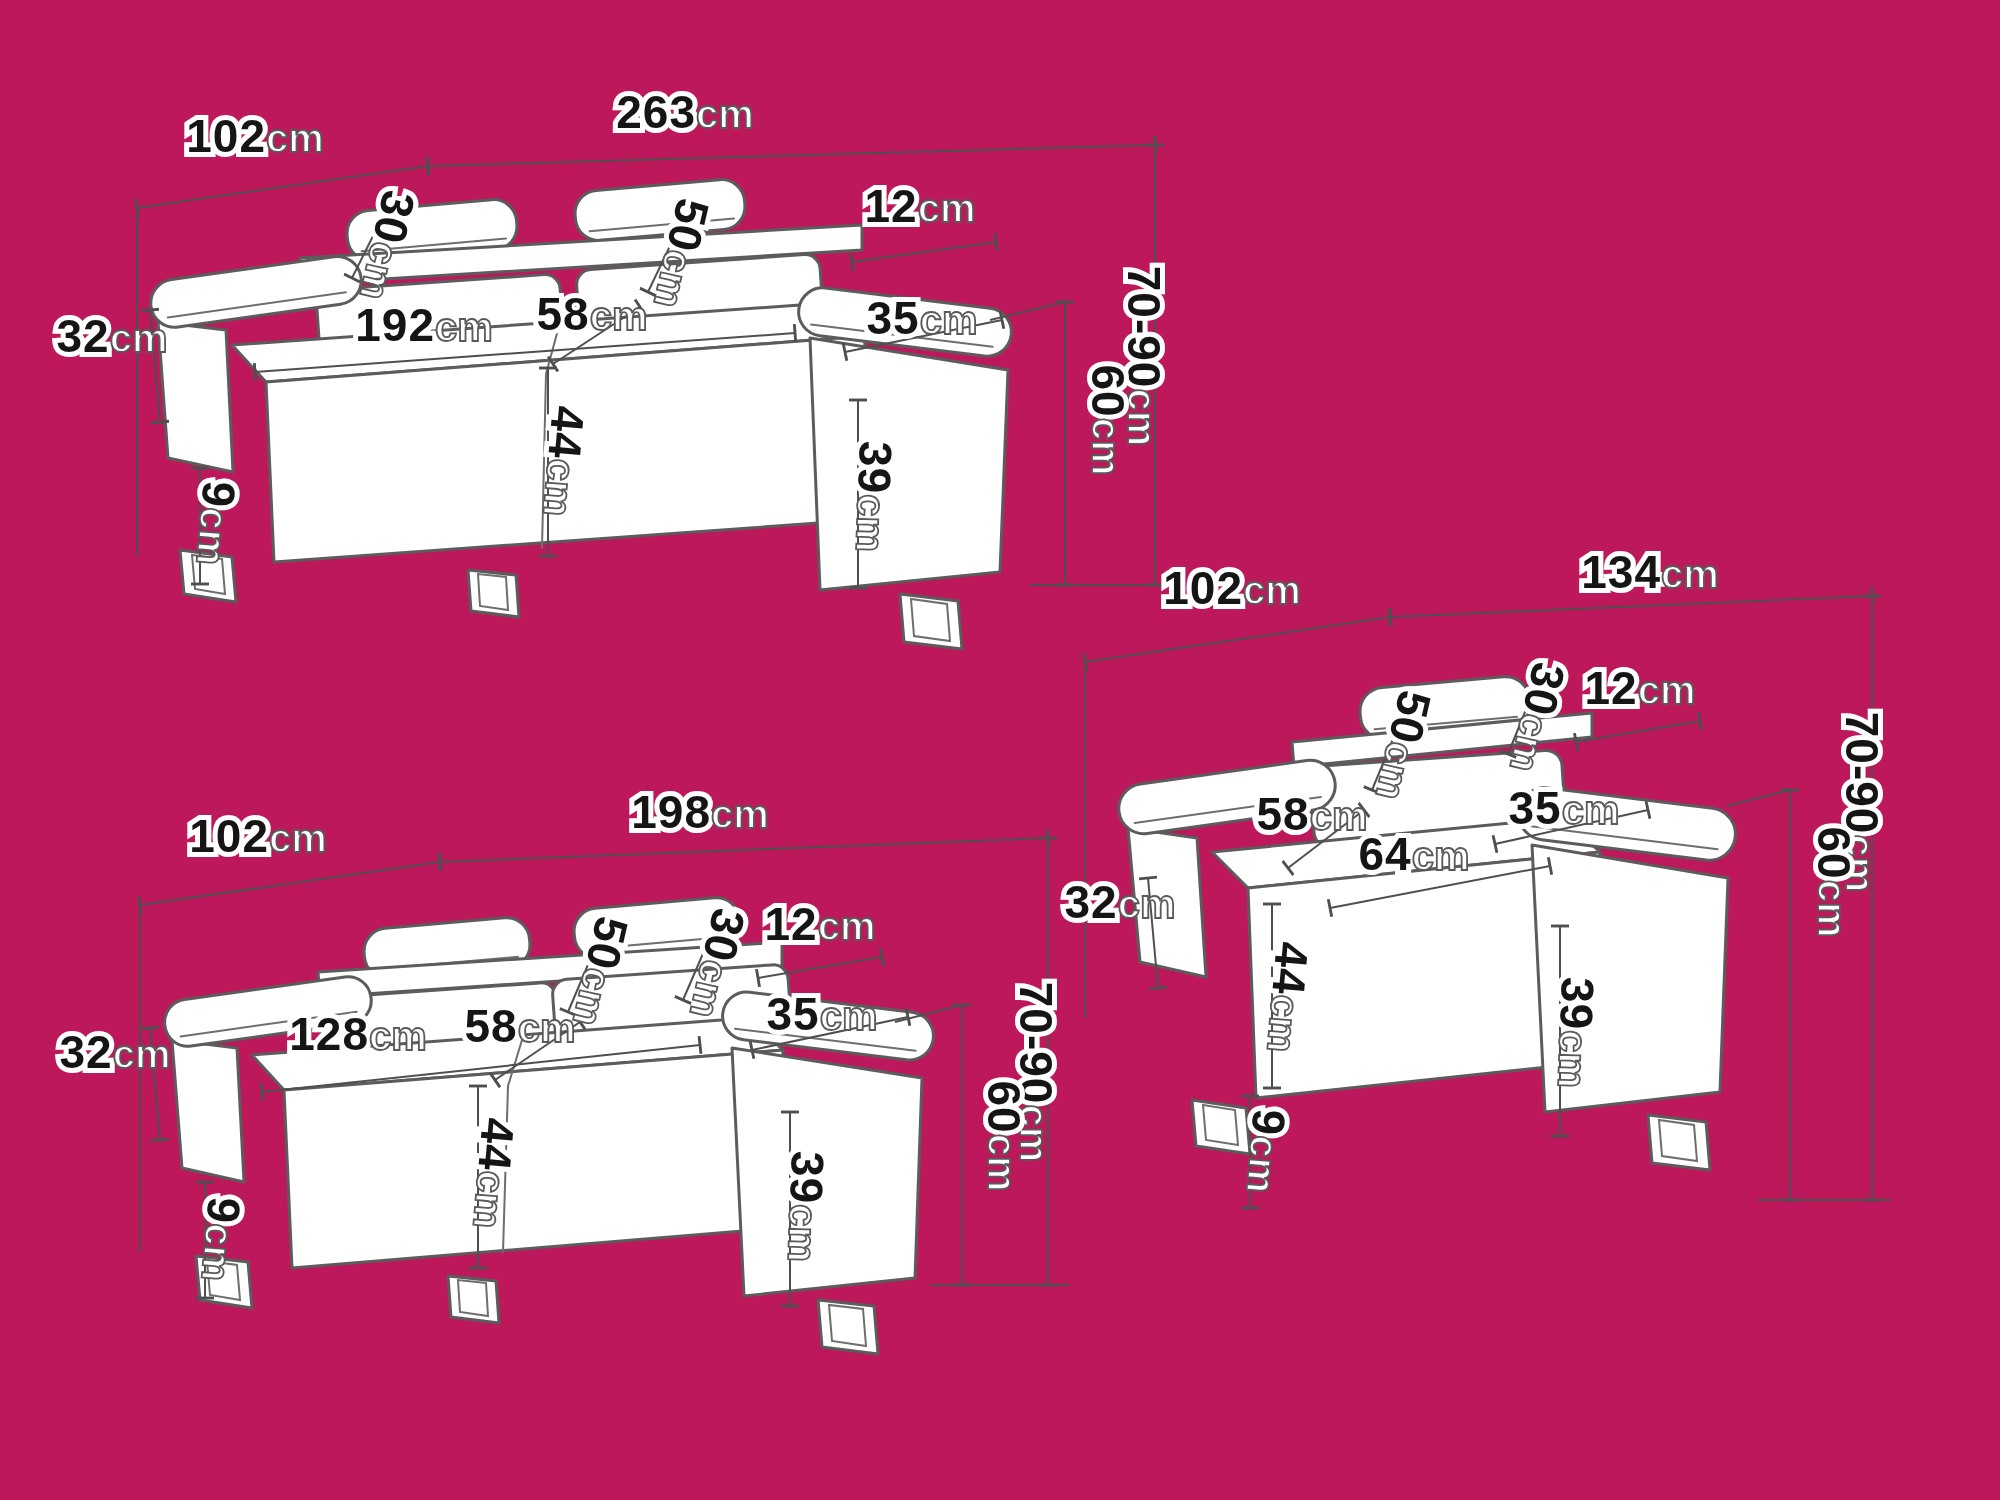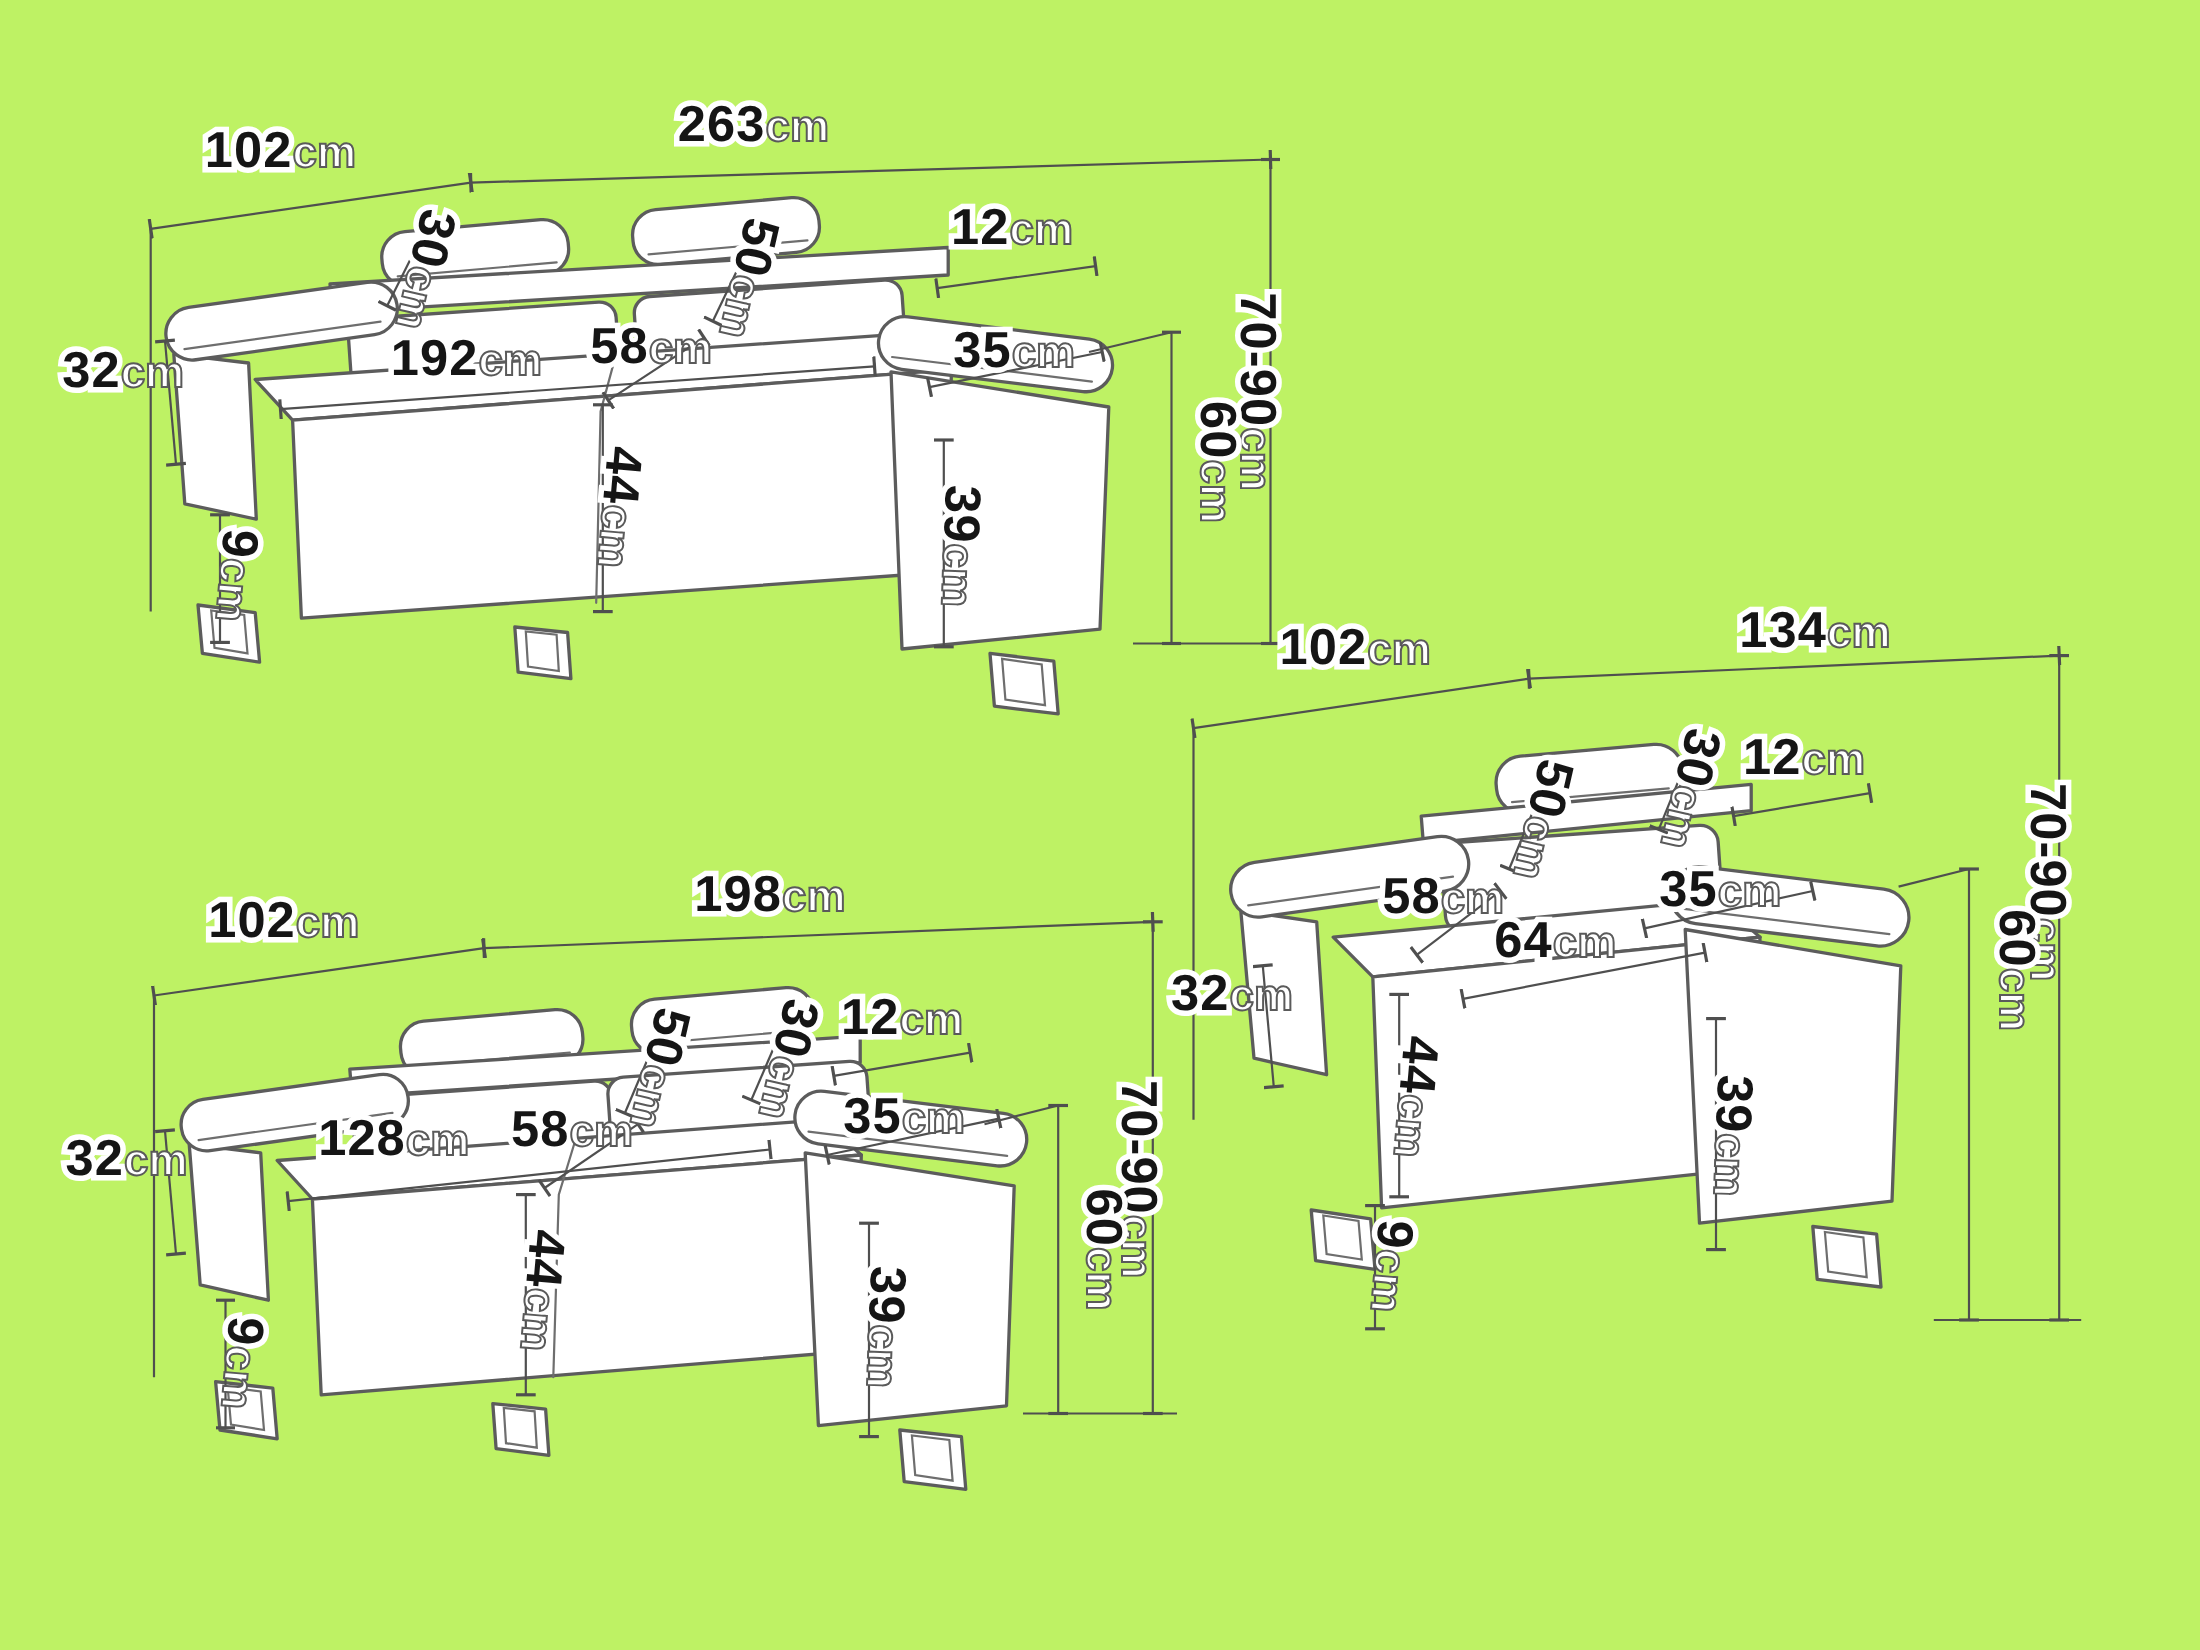--- a/index.html
+++ b/index.html
@@ -1,16 +1,16 @@
 <!DOCTYPE html>
 <html><head>
 <meta charset="utf-8">
 <style>
   html,body{margin:0;padding:0;background:#ffffff;}
-  .canvas{width:2000px;height:1500px;background:#bef264;position:relative;overflow:hidden;}
+  .canvas{width:2000px;height:1500px;background:#be185d;position:relative;overflow:hidden;}
   svg{display:block;}
   .dline{stroke:#4f4f4f;stroke-width:2;fill:none;}
   .dline-t{stroke:#4f4f4f;stroke-width:2;fill:none;marker-start:url(#tick);marker-end:url(#tick);}
   .sofa{stroke:#5c5c5c;stroke-width:3;fill:#ffffff;stroke-linejoin:round;stroke-linecap:round;}
   .sofa-thin{stroke:#6e6e6e;stroke-width:2;fill:none;stroke-linecap:round;}
   text{font-family:"Liberation Sans","DejaVu Sans",sans-serif;}
   .dim-val{font-size:46px;font-weight:bold;fill:#151515;stroke:#ffffff;stroke-width:10px;paint-order:stroke;letter-spacing:1px;}
   .dim-unit{font-size:40px;font-weight:bold;fill:#ffffff;stroke:#5a5a5a;stroke-width:1.8px;}
 </style>
 </head>

